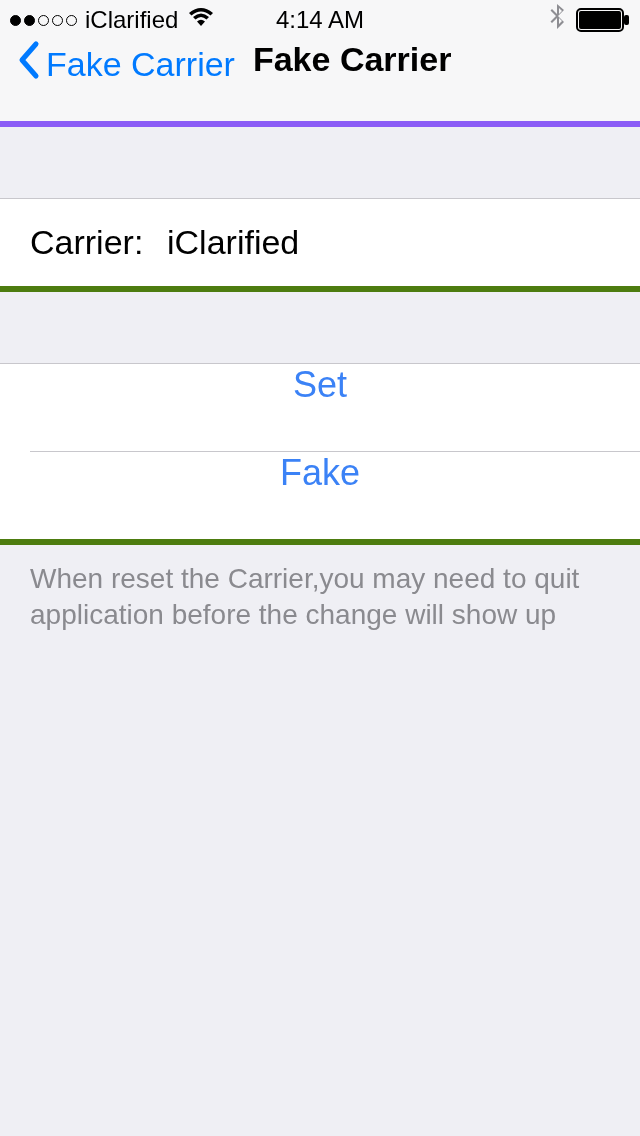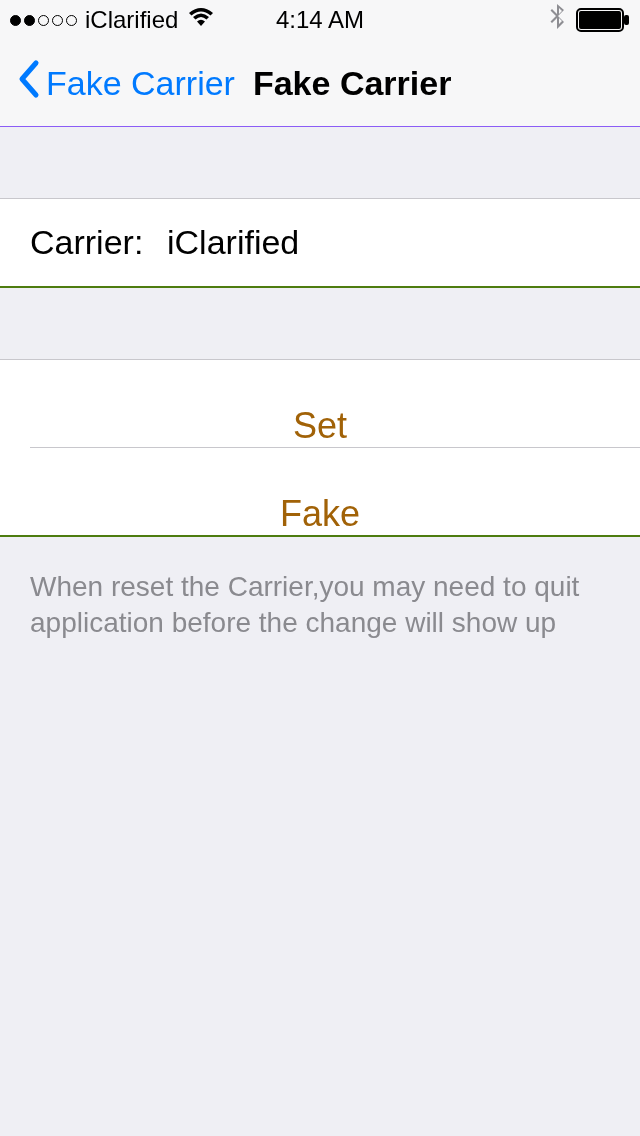--- a/index.html
+++ b/index.html
@@ -25,23 +25,23 @@
     .dot { width: 11px; height: 11px; border-radius: 50%; border: 1.5px solid #000; }
     .dot.filled { background: #000; }
     .wifi-icon { margin-left: 2px; }
     .status-center { flex: 0 0 auto; font-weight: 400; }
     .status-right { flex: 1; display: flex; justify-content: flex-end; align-items: center; gap: 10px; }
     .battery { display: flex; align-items: center; }
     
     .nav-bar {
       height: 87px;
       background: #f7f7f8;
-      border-bottom: 1px solid #8b5cf6;
+      border-bottom: 6px solid #8b5cf6;
       display: flex;
-      align-items: center;
+      align-items: flex-start;
       padding: 0 16px;
       position: relative;
     }
     .back-button {
       display: flex;
       align-items: center;
       color: #007aff;
       font-size: 34px;
       font-weight: 300;
       cursor: pointer;
@@ -50,21 +50,21 @@
     .nav-title {
       font-size: 34px;
       font-weight: 600;
       color: #000;
       margin-left: 18px;
     }
     
     .spacer { height: 71px; }
     .spacer-mid { height: 71px; }
     
-    .cell-group { background: #fff; border-top: 1px solid #c8c7cc; border-bottom: 2px solid #4d7c0f; }
+    .cell-group { background: #fff; border-top: 1px solid #c8c7cc; border-bottom: 6px solid #4d7c0f; }
     .cell {
       height: 87px;
       display: flex;
       align-items: center;
       padding: 0 30px;
       font-size: 34px;
     }
     .cell-label { color: #000; width: 170px; }
     .cell-input {
       border: none;
@@ -72,34 +72,34 @@
       font-family: inherit;
       outline: none;
       background: transparent;
       color: #000;
       flex: 1;
     }
     
     .button-cell {
       height: 87px;
       display: flex;
-      align-items: flex-end;
+      align-items: flex-start;
       justify-content: center;
       font-size: 36px;
-      color: #a16207;
+      color: #3b82f6;
       cursor: pointer;
     }
     .button-separator {
       height: 1px;
       background: #c8c7cc;
       margin-left: 30px;
     }
     
     .footer-text {
-      padding: 32px 30px;
+      padding: 16px 30px;
       font-size: 28px;
       color: #8a8a8f;
       line-height: 1.3;
     }
   </style>
 </head>
 <body>
 
 <div class="status-bar">
   <div class="status-left">

